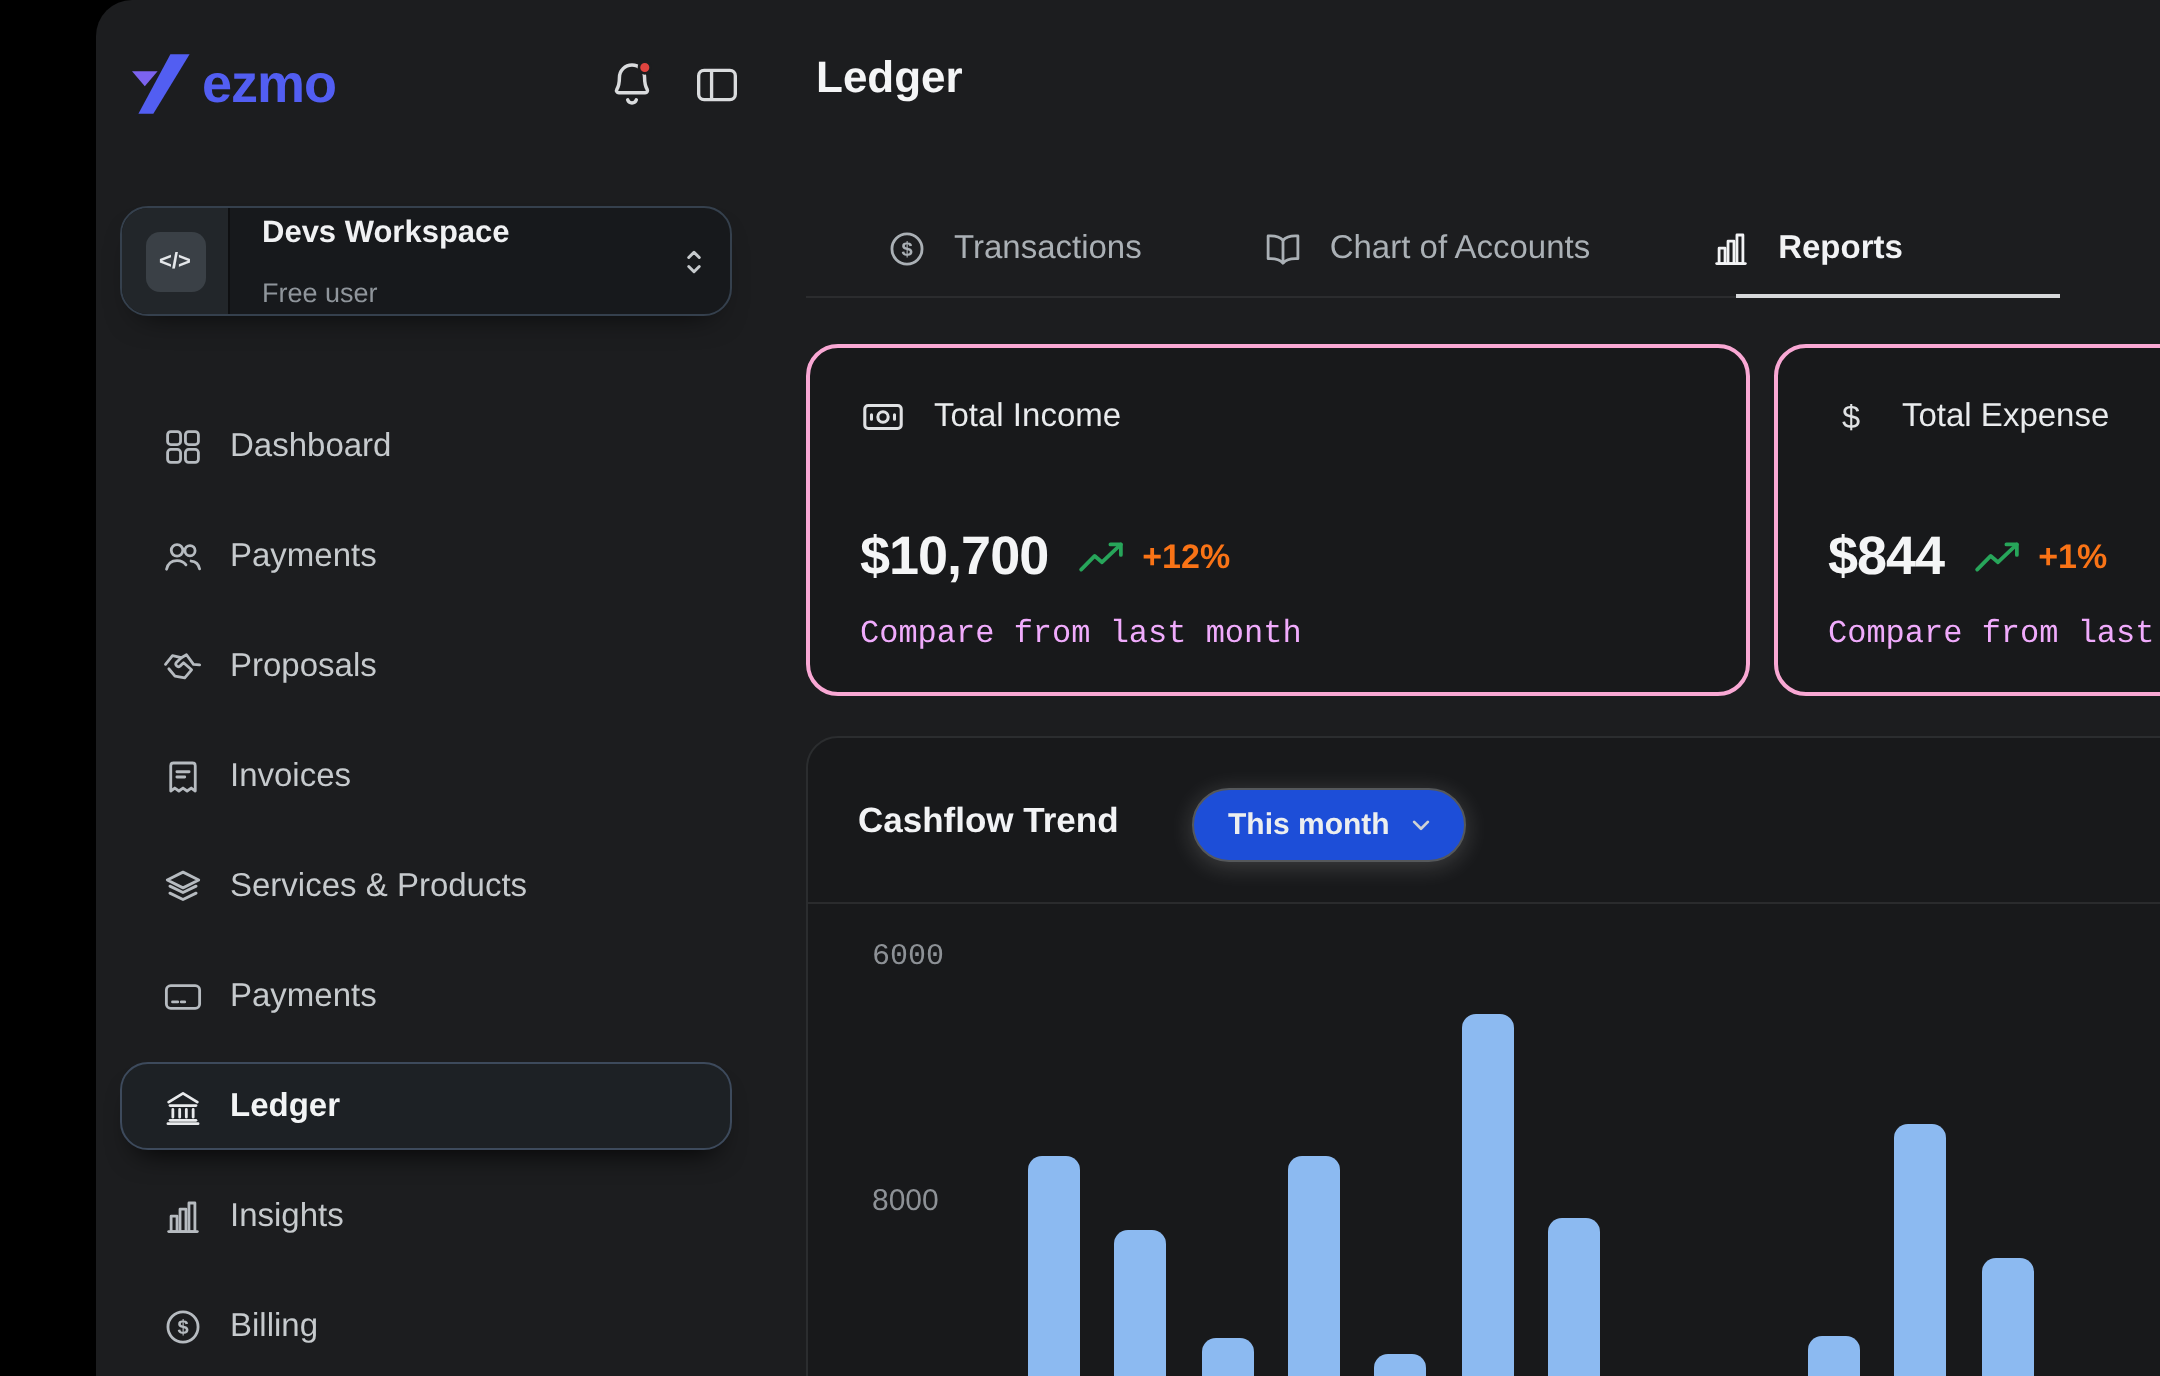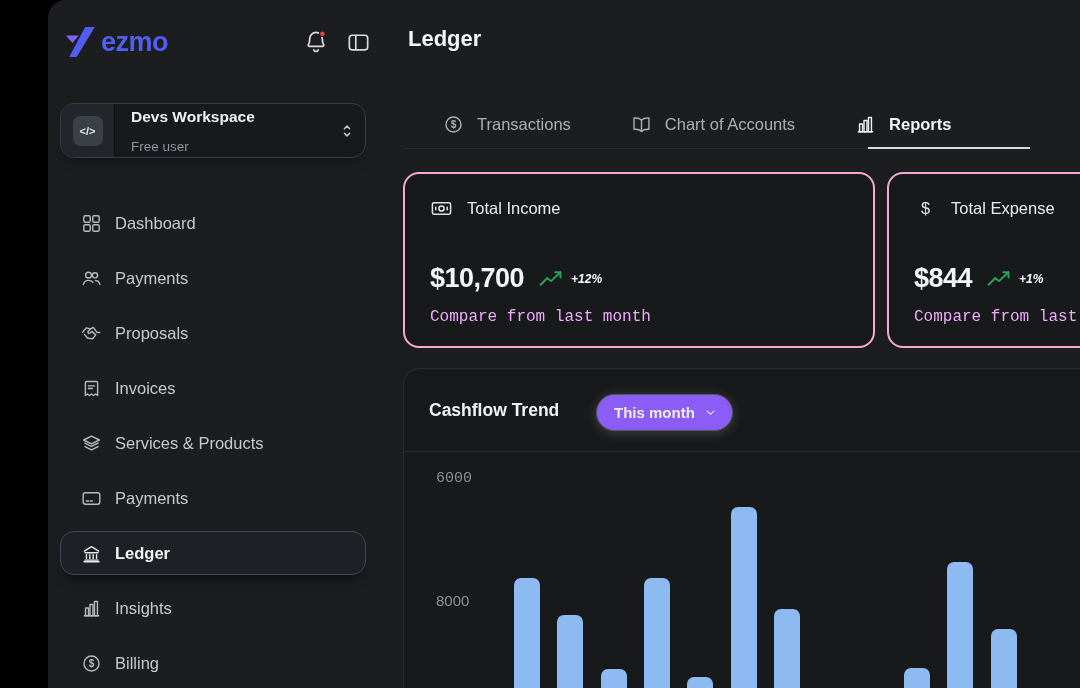--- a/index.html
+++ b/index.html
@@ -59,29 +59,29 @@
   
   #cards { position:absolute; left:355px; top:172px; display:flex; gap:12px; }
   .stat-card { width:472px; height:176px; flex:none; background:#18191b;
                border:2px solid #f9a8d4; border-radius:16px; position:relative; overflow:hidden; }
   .stat-head { position:absolute; left:25px; top:23px; display:flex; align-items:center; gap:14px; }
   .stat-head .icon { color:#dfe1e3; }
   .stat-title { font-size:16.5px; color:#e9ebed; white-space:nowrap; }
   .stat-valrow { position:absolute; left:25px; top:89px; display:flex; align-items:center; gap:9px; white-space:nowrap; }
   .stat-value { font-size:27px; font-weight:bold; color:#f4f5f6; letter-spacing:-0.5px; }
   .stat-trend { color:#27a55a; display:flex; align-items:center; margin-left:6px; }
-  .stat-change { font-size:12px; font-weight:bold; color:#ffffff;font-style:italic; }
+  .stat-change { font-size:17px; font-weight:bold; color:#f97316; }
   .stat-compare { position:absolute; left:25px; top:134px; font-size:16px; color:#f0abfc; white-space:nowrap;font-family:Liberation Mono, monospace; }
 
   
   #cashflow { position:absolute; left:355px; top:368px; width:700px; height:400px;
               background:#18191b; border:1px solid #2b2d2f; border-radius:16px; overflow:hidden; }
   #cf-title { position:absolute; left:25px; top:31px; font-size:17.5px; font-weight:bold; color:#f2f3f5; }
   #cf-filter { position:absolute; left:192px; top:25px; height:37px; padding:0 14px 0 17px;
-               display:flex; align-items:center; gap:8px; background:#8b5cf6;
+               display:flex; align-items:center; gap:8px; background:#1d4ed8;
                border:1.5px solid #55585b; border-radius:19px; cursor:pointer;
                box-shadow:0 2px 12px rgba(255,255,255,.18); }
   #cf-filter-label { font-size:15px; font-weight:bold; color:#eceeef; }
   #cf-filter .icon { color:#cfd2d4; }
   #cf-divider { position:absolute; left:0; top:82px; width:100%; height:1px; background:#2a2b2d; }
   #chart { position:absolute; left:0; top:82px; width:100%; height:318px; overflow:hidden; }
   .ytick { position:absolute; left:32px; font-size:15px; color:#8d9196; }
   .bar { position:absolute; width:26px; background:#8cbaf1; border-radius:7px 7px 0 0; }
 </style>
 </head>

